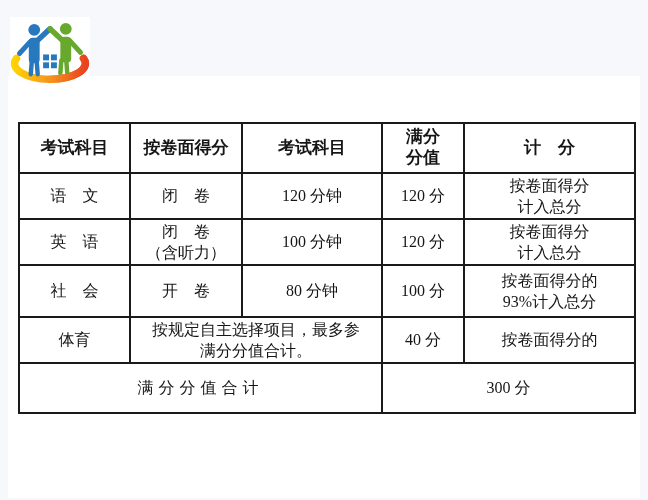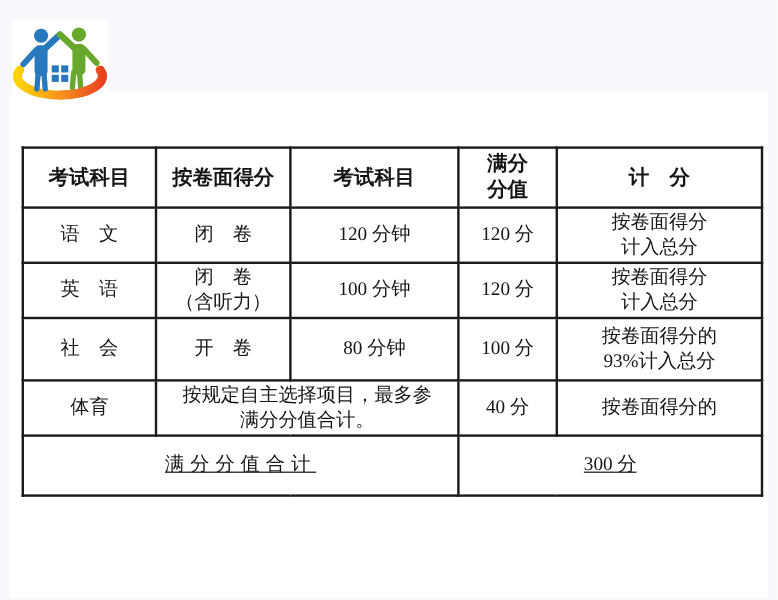--- a/index.html
+++ b/index.html
@@ -47,21 +47,21 @@
   table.exam td {
     font-size: 16px;
     line-height: 1.32;
   }
   td.scoring { font-size: 15.5px; }
   tr.r-head  td, tr.r-head  th { height: 50px; }
   tr.r-std   td { height: 46px; }
   tr.r-sci   td { height: 50px; }
   tr.r-soc   td { height: 52px; }
   tr.r-sport td { height: 46px; }
-  tr.r-total td { height: 50px; text-decoration: underline; }
+  tr.r-total td { height: 50px; }
   td.total-label { letter-spacing: 5px; }
 </style>
 </head>
 <body>
 
 <div class="sheet"></div>
 
 <div class="logo-box">
   <svg viewBox="0 0 80 70">
     <defs>

